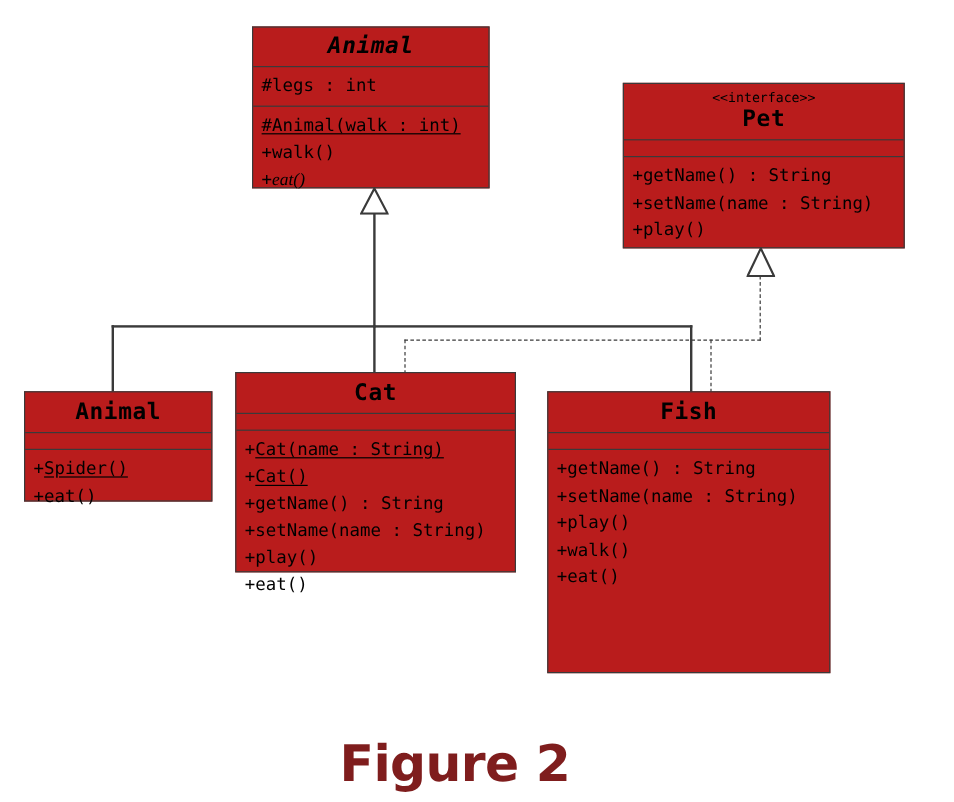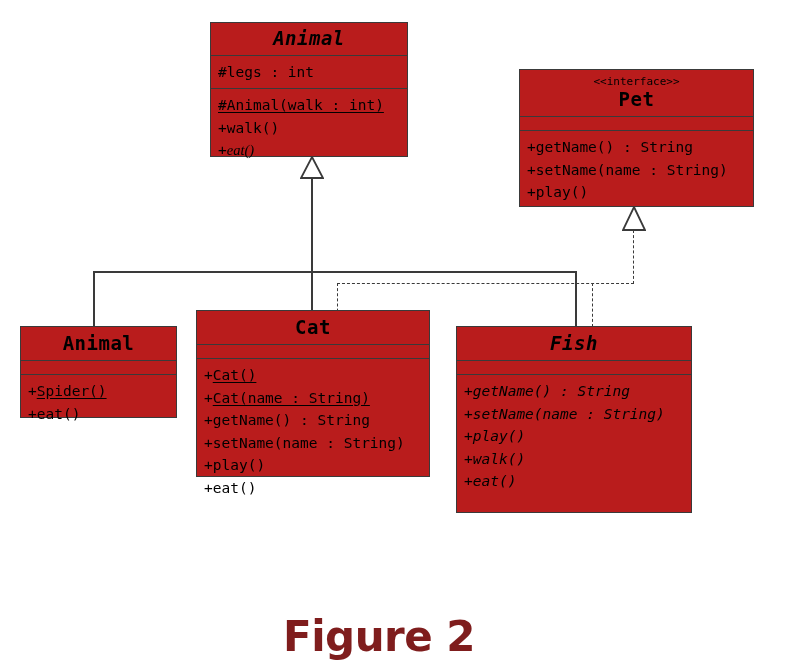--- a/index.html
+++ b/index.html
@@ -174,30 +174,30 @@
       <div class="member"><span class="mtext">+eat()</span></div>
     </div>
   </div>
 
   <div class="uml-class" style="left:196px; top:310px; width:234px; height:167px;">
     <div class="compartment c-title" style="height:34px;">
       <span class="class-name">Cat</span>
     </div>
     <div class="compartment c-empty"></div>
     <div class="compartment c-ops">
+      <div class="member"><span class="mtext">+</span><span class="mtext underline">Cat(name : String)</span></div>
       <div class="member"><span class="mtext">+</span><span class="mtext underline">Cat()</span></div>
-      <div class="member"><span class="mtext">+</span><span class="mtext underline">Cat(name : String)</span></div>
       <div class="member"><span class="mtext">+getName() : String</span></div>
       <div class="member"><span class="mtext">+setName(name : String)</span></div>
       <div class="member"><span class="mtext">+play()</span></div>
       <div class="member"><span class="mtext">+eat()</span></div>
     </div>
   </div>
 
-  <div class="uml-class" style="left:456px; top:326px; width:236px; height:187px;font-style:italic;">
+  <div class="uml-class" style="left:456px; top:326px; width:236px; height:235px;">
     <div class="compartment c-title" style="height:34px;">
       <span class="class-name">Fish</span>
     </div>
     <div class="compartment c-empty"></div>
     <div class="compartment c-ops">
       <div class="member"><span class="mtext">+getName() : String</span></div>
       <div class="member"><span class="mtext">+setName(name : String)</span></div>
       <div class="member"><span class="mtext">+play()</span></div>
       <div class="member"><span class="mtext">+walk()</span></div>
       <div class="member"><span class="mtext">+eat()</span></div>

